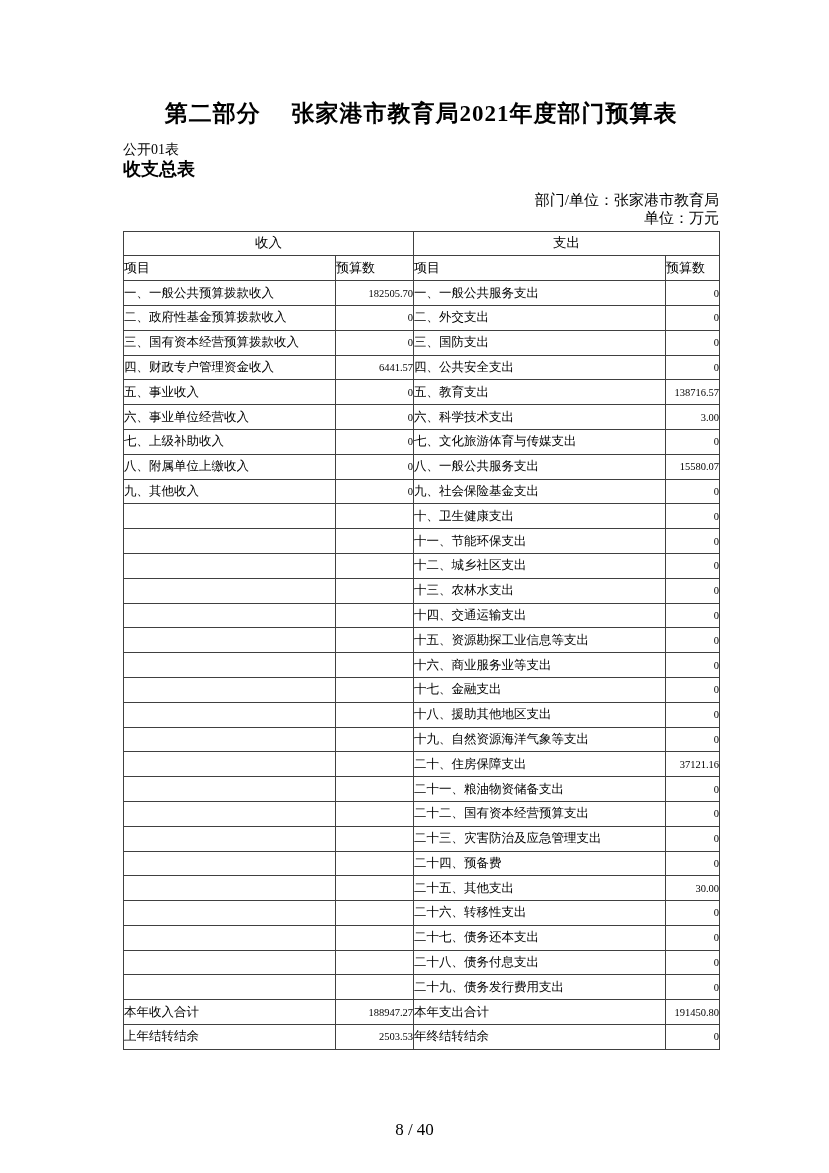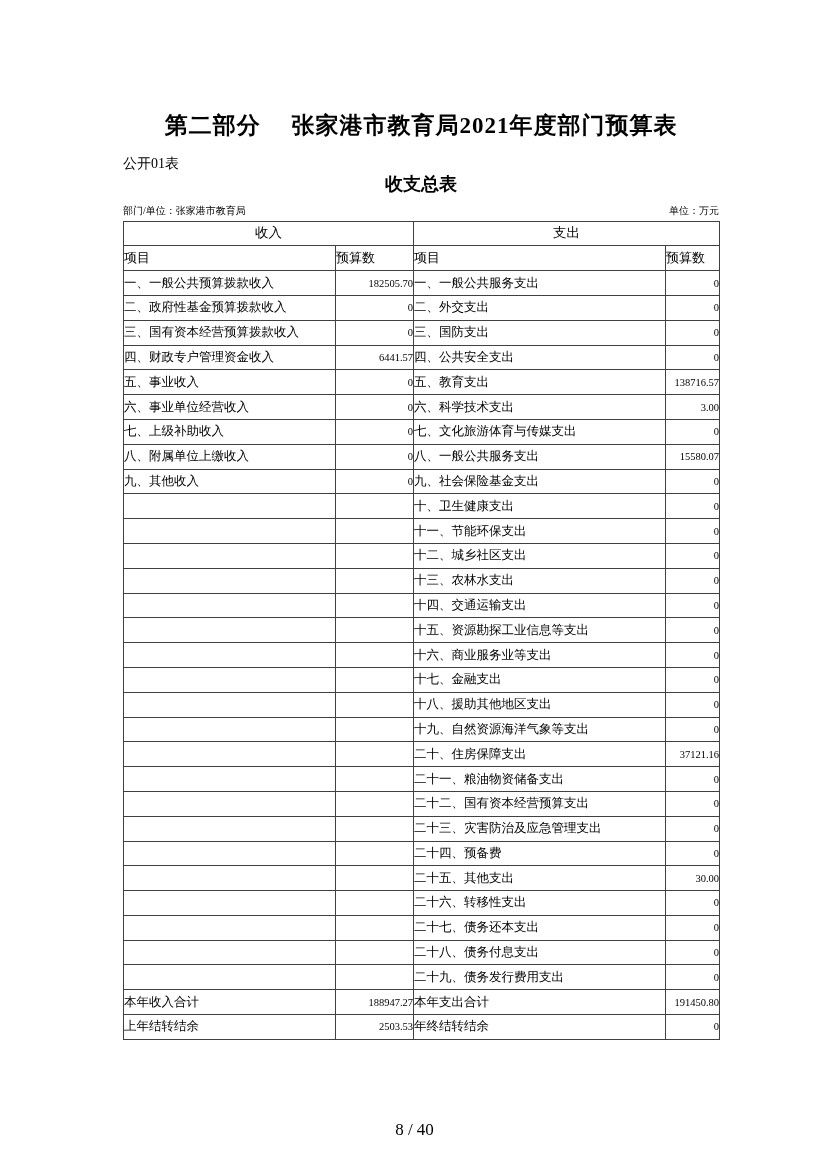--- a/index.html
+++ b/index.html
@@ -6,27 +6,27 @@
   body {
     width:829px; height:1173px; position:relative;
     font-family:"Liberation Serif","DejaVu Serif",serif;
     color:#000;
   }
   .sheet { position:relative; width:829px; height:1173px; background:#fff; overflow:hidden; }
   .content { position:absolute; left:123px; top:0; width:596px; }
 
   .doc-title {
     font-size:23px; font-weight:bold; text-align:center;
-    margin:16px; padding-top:96px; letter-spacing:1px; line-height:1.2;
+    margin:4px; padding-top:96px; letter-spacing:1px; line-height:1.2;
   }
   .table-code { font-size:14px; margin-top:14px; line-height:1.1; }
-  .table-title { font-size:18px; font-weight:bold; text-align:center; margin-top:3px; line-height:1.2; }
+  .table-title { font-size:18px; font-weight:bold; text-align:left; margin-top:3px; line-height:1.2;font-family:Liberation Mono, monospace; }
   .meta-row {
     display:flex; justify-content:space-between; align-items:flex-end;
-    font-size:10px; margin-top:9px; margin-bottom:4px; line-height:1.2;
+    font-size:15px; margin-top:9px; margin-bottom:4px; line-height:1.2;flex-direction:column;
   }
 
   table.budget {
     border-collapse:collapse; table-layout:fixed; width:596px;
   }
   table.budget th, table.budget td {
     border:1px solid #404040; padding:0; height:23.8px;
     overflow:hidden; white-space:nowrap; vertical-align:middle;
     font-weight:normal;
   }

